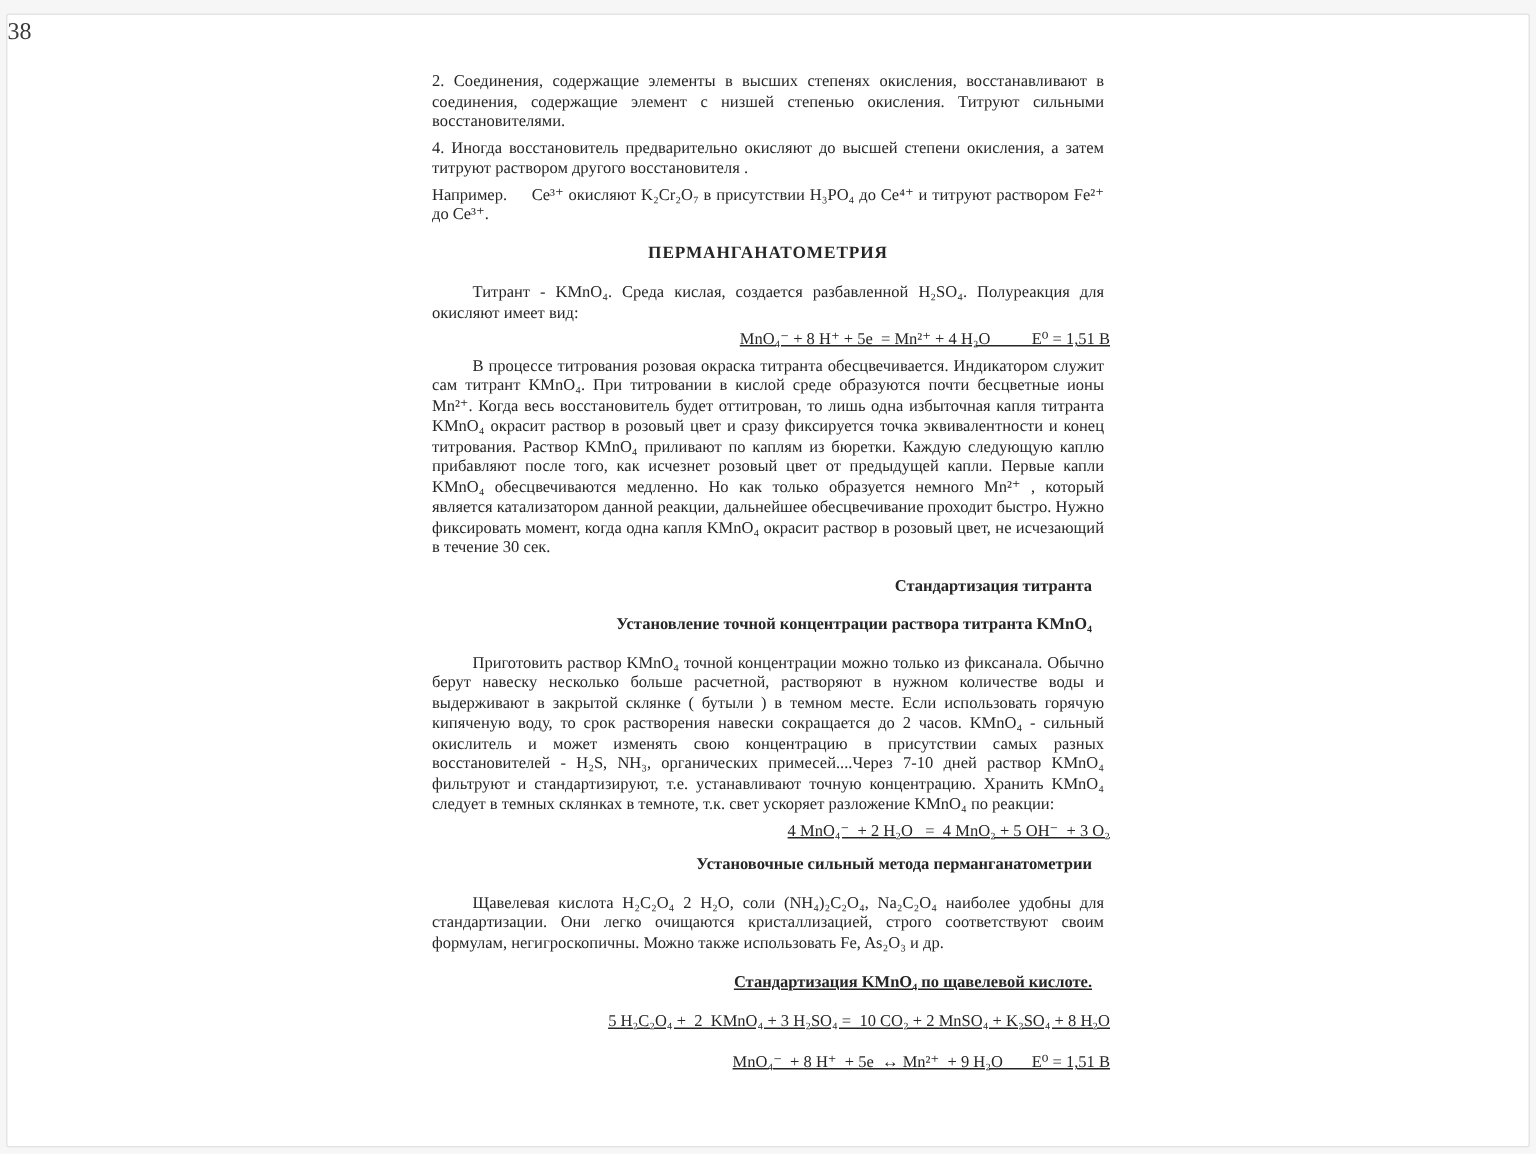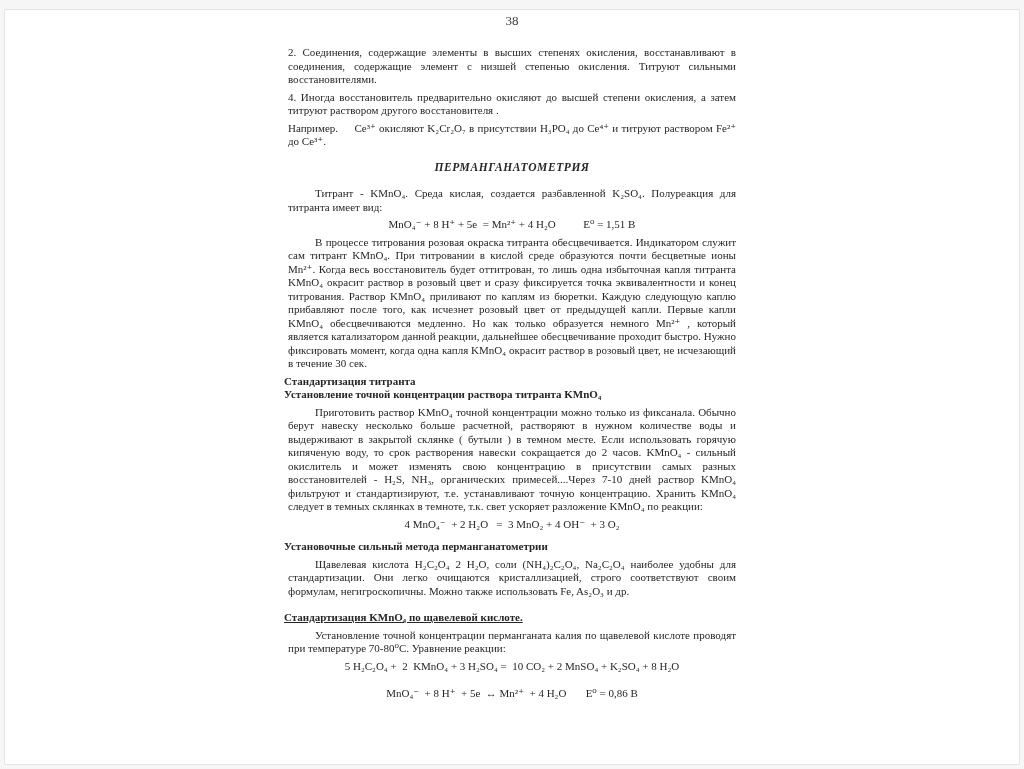--- a/index.html
+++ b/index.html
@@ -17,79 +17,78 @@
     right: 4px;
     bottom: 4px;
     background: #ffffff;
     border: 1px solid #e4e4e4;
     border-radius: 2px;
     overflow: hidden;
     font-family: "Liberation Serif", "DejaVu Serif", serif;
     color: #262626;
   }
   .page-number {
-    text-align: center;
-    font-size: 13px;
+    text-align: left;
+    font-size: 16px;
     margin-top: 3px;
     color: #3a3a3a;
   }
   .content {
     width: 456px;
     margin: 17px auto 0 auto;
     font-size: 11px;
     line-height: 13.5px;
     text-align: justify;
   }
   .para { margin: 4px; }
   .para.indent { text-indent: 27px; }
   .formula {
     margin: 0;
-    text-align: center;
+    text-align: right;
     white-space: pre-wrap;
+    text-decoration: underline;
   }
   .section-title {
     margin: 12px 0 13px 0;
     text-align: center;
     font-weight: bold;
-    font-style: italic;
     font-size: 11.5px;
     letter-spacing: 0.6px;
   }
   .subhead {
-    margin: 0;
-    text-align: left;
+    margin: 12px;
+    text-align: right;
     font-weight: bold;
   }
   .subhead.gap-sm { margin-top: 9px; }
   .subhead.gap-md { margin-top: 13px; text-decoration: underline; }
   .formula.gap-md { margin-top: 14px; }
 </style>
 </head>
 <body>
 
 <div class="slide">
   <div class="page-number">38</div>
   <div class="content">
     <p class="para">2. Соединения, содержащие элементы в высших степенях окисления,  восстанавливают в соединения, содержащие элемент с низшей степенью окисления. Титруют сильными восстановителями.</p>
     <p class="para">4. Иногда восстановитель предварительно окисляют до высшей степени окисления, а затем титруют раствором другого восстановителя .</p>
     <p class="para">Например.&nbsp;&nbsp;&nbsp;&nbsp; Ce³⁺ окисляют K₂Cr₂O₇  в присутствии H₃PO₄ до Ce⁴⁺ и титруют раствором Fe²⁺ до Ce³⁺.</p>
 
     <p class="section-title">ПЕРМАНГАНАТОМЕТРИЯ</p>
 
-    <p class="para indent">Титрант - KMnO₄. Среда кислая, создается разбавленной K₂SO₄. Полуреакция для титранта имеет вид:</p>
+    <p class="para indent">Титрант - KMnO₄. Среда кислая, создается разбавленной H₂SO₄. Полуреакция для окисляют имеет вид:</p>
     <p class="formula">MnO₄⁻ + 8 H⁺ + 5e  = Mn²⁺ + 4 H₂O          E⁰ = 1,51 В</p>
     <p class="para indent">В процессе титрования розовая окраска  титранта обесцвечивается. Индикатором служит сам титрант KMnO₄.  При титровании в кислой среде образуются почти бесцветные ионы Mn²⁺. Когда весь восстановитель будет оттитрован, то лишь одна избыточная капля титранта KMnO₄ окрасит раствор в розовый цвет и сразу фиксируется точка эквивалентности и конец титрования. Раствор KMnO₄ приливают по каплям из бюретки. Каждую следующую каплю прибавляют после того, как исчезнет розовый цвет от предыдущей капли. Первые капли  KMnO₄ обесцвечиваются  медленно. Но как только образуется  немного Mn²⁺ , который является катализатором данной реакции, дальнейшее обесцвечивание проходит быстро. Нужно фиксировать момент, когда одна капля KMnO₄ окрасит раствор в розовый цвет, не исчезающий в течение 30 сек.</p>
 
     <p class="subhead">Стандартизация титранта</p>
     <p class="subhead">Установление точной концентрации  раствора титранта KMnO₄</p>
 
     <p class="para indent">Приготовить раствор KMnO₄ точной концентрации можно только из фиксанала. Обычно берут навеску несколько больше расчетной, растворяют в нужном количестве воды и выдерживают в закрытой склянке ( бутыли ) в темном месте.  Если использовать горячую кипяченую воду, то срок растворения навески  сокращается до 2 часов. KMnO₄ - сильный окислитель и может изменять свою концентрацию в присутствии самых разных восстановителей - H₂S, NH₃, органических примесей....Через 7-10 дней раствор KMnO₄ фильтруют  и стандартизируют, т.е. устанавливают точную концентрацию. Хранить KMnO₄ следует  в темных склянках в темноте, т.к. свет ускоряет разложение KMnO₄  по реакции:</p>
-    <p class="formula">4 MnO₄⁻  + 2 H₂O   =  3 MnO₂ + 4 OH⁻  + 3 O₂</p>
+    <p class="formula">4 MnO₄⁻  + 2 H₂O   =  4 MnO₂ + 5 OH⁻  + 3 O₂</p>
 
     <p class="subhead gap-sm">Установочные сильный метода перманганатометрии</p>
     <p class="para indent">Щавелевая кислота H₂C₂O₄ 2 H₂O,  соли  (NH₄)₂C₂O₄, Na₂C₂O₄ наиболее удобны  для стандартизации. Они легко очищаются кристаллизацией, строго соответствуют своим формулам, негигроскопичны. Можно также использовать Fe, As₂O₃ и др.</p>
 
     <p class="subhead gap-md">Стандартизация KMnO₄  по  щавелевой кислоте.</p>
-    <p class="para indent">Установление точной концентрации перманганата калия по щавелевой кислоте проводят при температуре 70-80⁰С.  Уравнение реакции:</p>
     <p class="formula">5 H₂C₂O₄ +  2  KMnO₄ + 3 H₂SO₄ =  10 CO₂ + 2 MnSO₄ + K₂SO₄ + 8 H₂O</p>
-    <p class="formula gap-md">MnO₄⁻  + 8 H⁺  + 5e  ↔ Mn²⁺  + 4 H₂O       E⁰ = 0,86 В</p>
+    <p class="formula gap-md">MnO₄⁻  + 8 H⁺  + 5e  ↔ Mn²⁺  + 9 H₂O       E⁰ = 1,51 В</p>
   </div>
 </div>
 
 </body></html>

